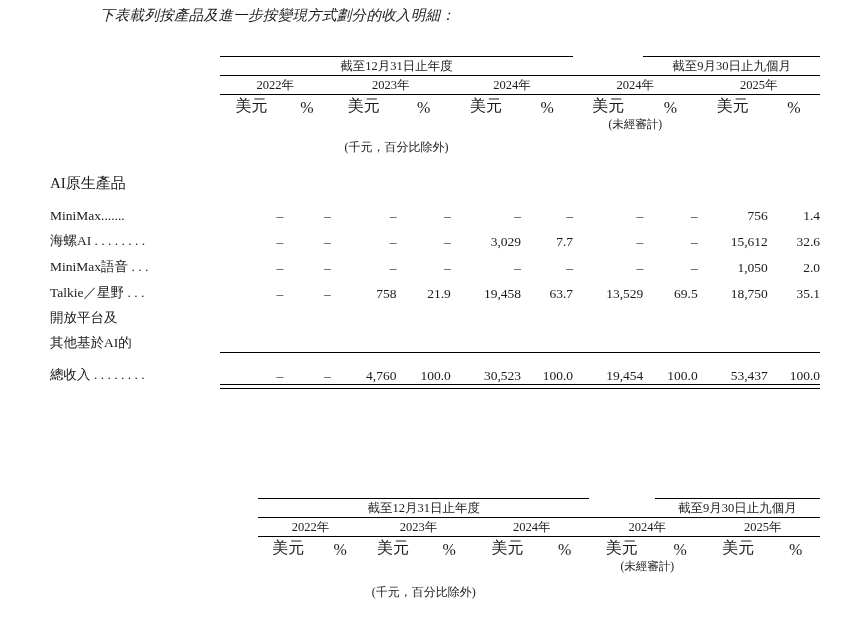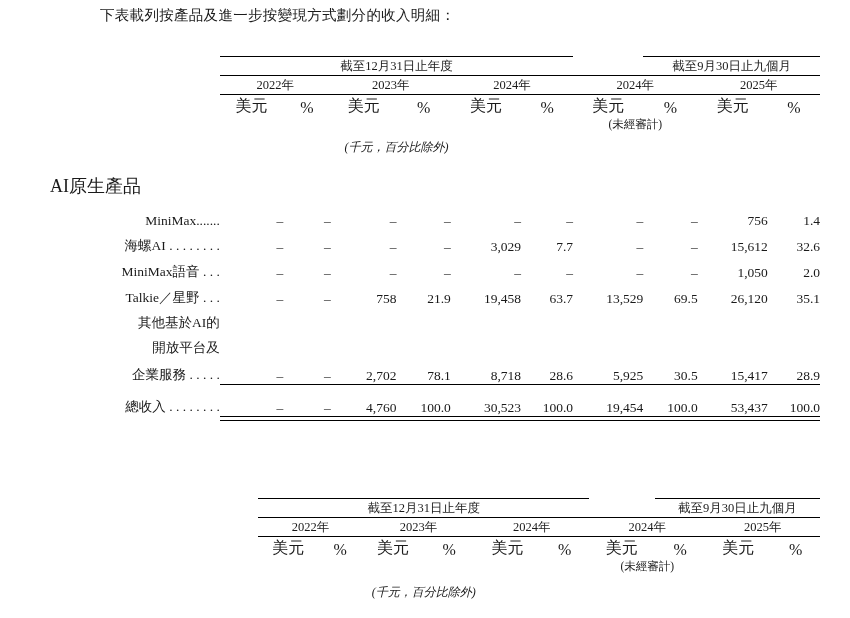--- a/index.html
+++ b/index.html
@@ -20,40 +20,41 @@
     width: 850px;
     height: 618px;
   }
   .intro {
     position: absolute;
     left: 100px;
     top: 6px;
     font-size: 14.5px;
     letter-spacing: 0.3px;
     white-space: nowrap;
+    font-style: italic;
   }
 
   
   .tbl {
     position: absolute;
     border-collapse: collapse;
     font-size: 13px;
   }
   #table-one { left: 50px; top: 56px; width: 770px; }
   #table-two { left: 250px; top: 498px; width: 570px; }
 
   .tbl td, .tbl th {
     padding: 0;
     font-weight: normal;
     vertical-align: bottom;
     white-space: nowrap;
   }
 
   .lbl {
-    text-align: right;
+    text-align: left;
     font-size: 13.5px;
     padding-right: 4px;
     margin-left: 44px;
   }
   .num {
     text-align: right;
     font-size: 13.5px;
     padding-right: 2px;
   }
   .hdr-group {
@@ -75,26 +76,25 @@
   }
   .hdr-sub {
     text-align: center;
     font-size: 11.5px;
     padding-bottom: 1px;
   }
   .spacer-row td { height: 7px; }
   .bold { font-weight: bold; }
   .note-units {
     font-size: 12px;
-    font-style: italic;
     text-align: center;
   }
   .sec-head {
     font-weight: bold;
-    font-size: 18px;
+    font-size: 15px;
     text-align: left;
   }
   .indent1 { padding-left: 14px; }
   .indent2 { padding-left: 28px; }
 
   .dblrule {
     border-top: 1px solid #000;
     border-bottom: 1px solid #000;
     height: 3px;
   }
@@ -253,44 +253,31 @@
     <tr style="height:26px">
       <td class="lbl">Talkie／星野 . . .</td>
       <td class="num">–</td>
       <td class="num">–</td>
       <td class="num">758</td>
       <td class="num">21.9</td>
       <td class="num">19,458</td>
       <td class="num">63.7</td>
       <td class="num">13,529</td>
       <td class="num">69.5</td>
-      <td class="num">26,120</td>
+      <td class="num">18,750</td>
       <td class="num">35.1</td>
     </tr>
 
+    <tr style="height:25px">
+      <td class="lbl bold">開放平台及</td>
+      <td colspan="10"></td>
+    </tr>
     <tr style="height:25px">
       <td class="lbl bold indent1">其他基於AI的</td>
       <td colspan="10"></td>
-    </tr>
-    <tr style="height:25px">
-      <td class="lbl bold">開放平台及</td>
-      <td colspan="10"></td>
-    </tr>
-    <tr style="height:27px">
-      <td class="lbl indent2">企業服務 . . . . .</td>
-      <td class="num">–</td>
-      <td class="num">–</td>
-      <td class="num">2,702</td>
-      <td class="num">78.1</td>
-      <td class="num">8,718</td>
-      <td class="num">28.6</td>
-      <td class="num">5,925</td>
-      <td class="num">30.5</td>
-      <td class="num">15,417</td>
-      <td class="num">28.9</td>
     </tr>
 
     <tr>
       <td></td>
       <td colspan="2" class="line-seg"></td>
       <td colspan="2" class="line-seg"></td>
       <td colspan="2" class="line-seg"></td>
       <td colspan="2" class="line-seg"></td>
       <td colspan="2" class="line-seg"></td>
     </tr>

